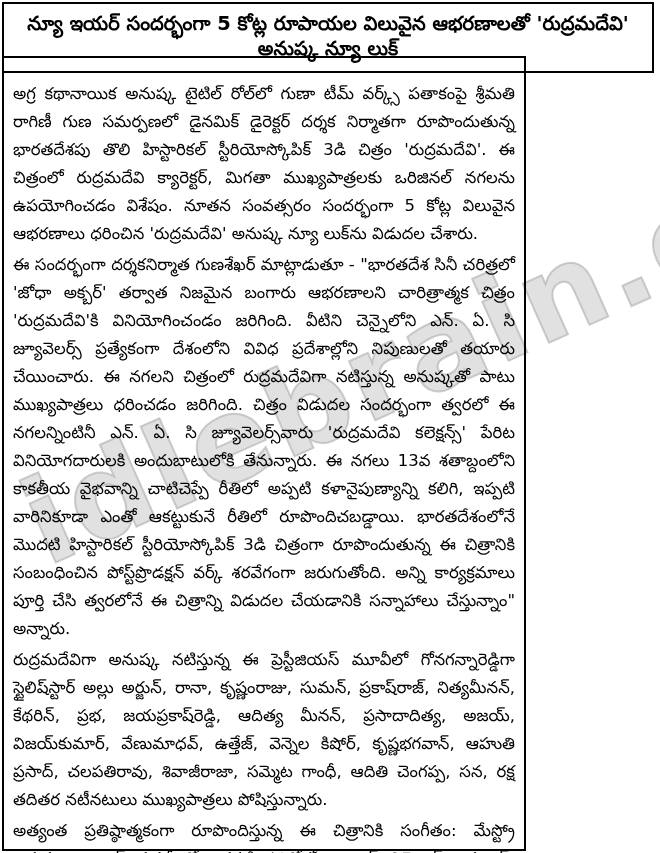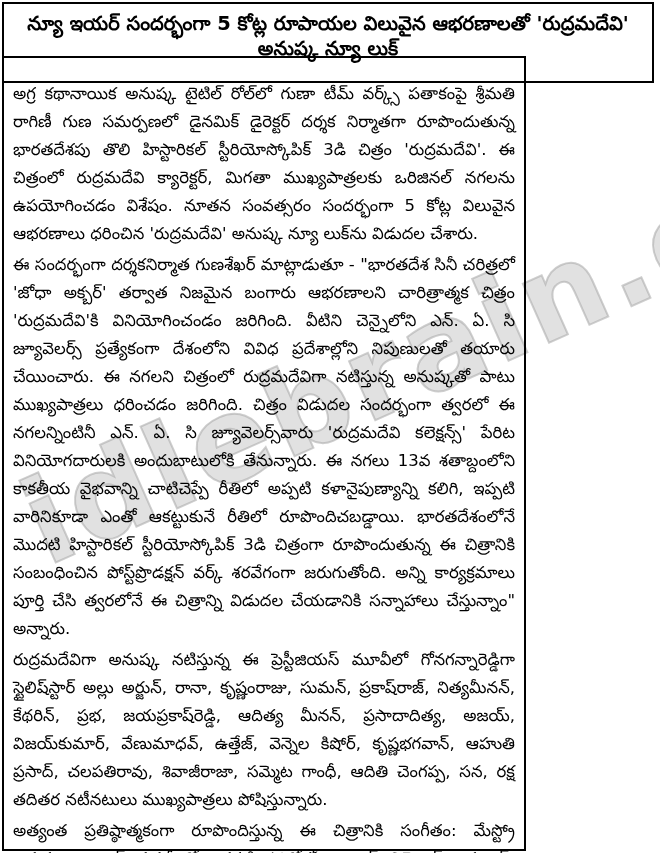--- a/index.html
+++ b/index.html
@@ -17,21 +17,21 @@
     overflow: hidden;
     box-sizing: border-box;
   }
   .title-box {
     position: absolute;
     left: 2px;
     top: 2px;
     width: 652px;
     box-sizing: border-box;
     border: 2px solid #000000;
-    padding: 7px 6px 19px 6px;
+    padding: 7px 6px 9px 6px;
     text-align: center;
     font-weight: bold;
     font-size: 19.5px;
     line-height: 1.3;
     background: #ffffff;
     z-index: 2;
   }
   .body-box {
     position: absolute;
     left: 2px;

